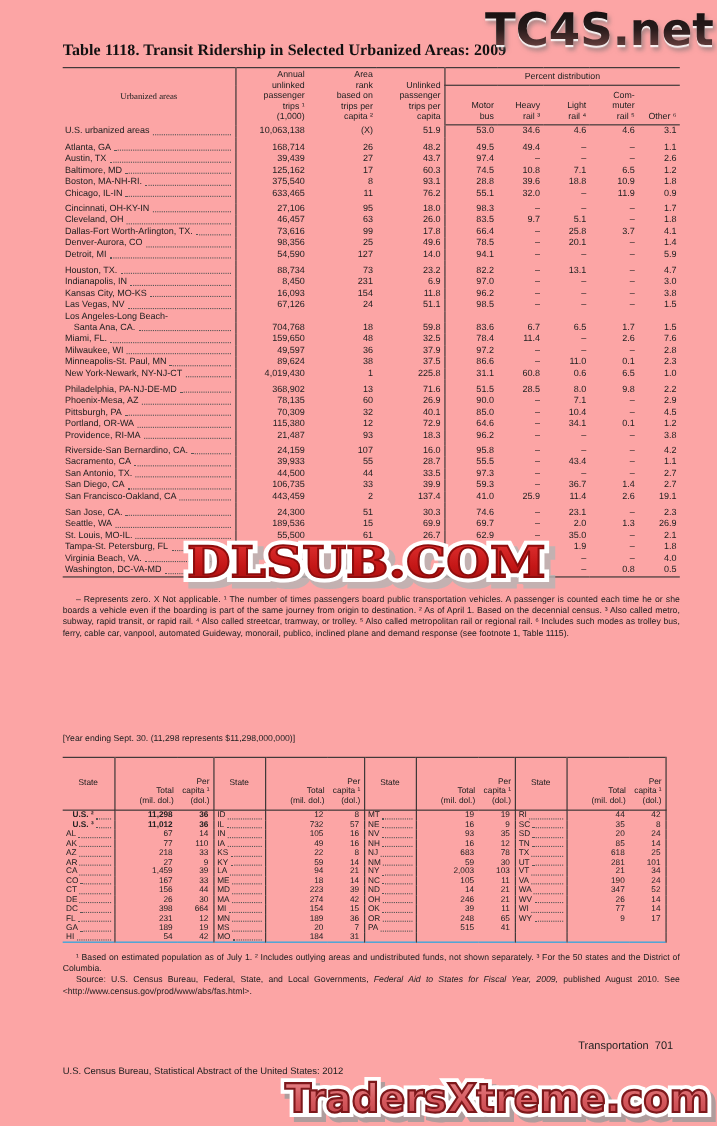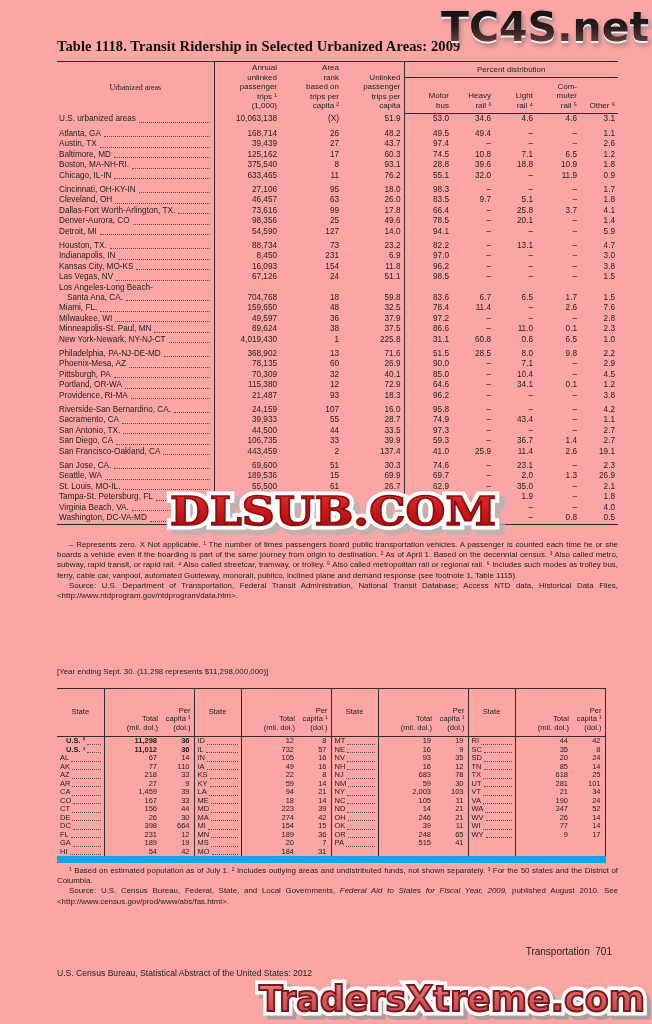--- a/index.html
+++ b/index.html
@@ -27,21 +27,21 @@
   .b1{border-right:1px solid #2e2e2e;}
   .b2{border-right:1px solid #2e2e2e;}
   .nm{white-space:nowrap;}
   .dots{flex:1 1 auto;border-bottom:1px dotted #555;margin:0 4px 2px 3px;height:1px;align-self:flex-end;}
   
   .fn{font-size:7.9px;line-height:10.2px;text-align:justify;color:#222;}
   .fn p{margin:0;text-indent:12px;}
   
   #t1119{left:57px;top:688px;width:549px;}
   #t1119 table{border-collapse:collapse;table-layout:fixed;width:548px;
-               border-top:1px solid #2e2e2e;border-bottom:7px solid #0ea5e9;}
+               border-top:1px solid #2e2e2e;border-bottom:1px solid #0ea5e9;}
   #t1119 th{font-weight:normal;font-size:7.6px;line-height:8.8px;vertical-align:bottom;
             text-align:right;padding:2px 3px 3px 0;white-space:pre-line;border-bottom:1px solid #2e2e2e;height:48px;box-sizing:border-box;}
   #t1119 th.hstate{text-align:center;vertical-align:middle;padding:0;}
   #t1119 td{font-size:7.5px;height:8.5px;line-height:8.5px;padding:0 4px 0 0;
             text-align:right;white-space:nowrap;overflow:hidden;}
   #t1119 td.s{text-align:left;padding:0 0 0 3px;}
   #t1119 td.s .cellflex{display:flex;align-items:flex-end;}
   #t1119 td .dots{margin:0 3px 1px 2px;}
   #t1119 .bold{font-weight:bold;}
   #t1119 td.s.boldn{padding-left:9px;}
@@ -611,21 +611,21 @@
           <tr>
             <td class="name b1">
               <div class="cellflex">
                 <span class="nm">Sacramento, CA</span>
                 <span class="dots"></span>
               </div>
             </td>
             <td>39,933</td>
             <td>55</td>
             <td class="b2">28.7</td>
-            <td>74.9</td>
+            <td>55.5</td>
             <td>–</td>
             <td>43.4</td>
             <td>–</td>
             <td>1.1</td>
           </tr>
           <tr>
             <td class="name b1">
               <div class="cellflex">
                 <span class="nm">San Antonio, TX.</span>
                 <span class="dots"></span>
@@ -687,21 +687,21 @@
             <td></td>
             <td></td>
           </tr>
           <tr>
             <td class="name b1">
               <div class="cellflex">
                 <span class="nm">San Jose, CA.</span>
                 <span class="dots"></span>
               </div>
             </td>
-            <td>69,600</td>
+            <td>24,300</td>
             <td>51</td>
             <td class="b2">30.3</td>
             <td>74.6</td>
             <td>–</td>
             <td>23.1</td>
             <td>–</td>
             <td>2.3</td>
           </tr>
           <tr>
             <td class="name b1">
@@ -782,21 +782,20 @@
             <td>–</td>
             <td>0.8</td>
             <td>0.5</td>
           </tr>
         </tbody>
     </table>
   </div>
 
   <div class="abs fn" style="left:57px;top:540px;width:561px;">
     <p>– Represents zero. X Not applicable. ¹ The number of times passengers board public transportation vehicles. A passenger is counted each time he or she boards a vehicle even if the boarding is part of the same journey from origin to destination. ² As of April 1. Based on the decennial census. ³ Also called metro, subway, rapid transit, or rapid rail. ⁴ Also called streetcar, tramway, or trolley. ⁵ Also called metropolitan rail or regional rail. ⁶ Includes such modes as trolley bus, ferry, cable car, vanpool, automated Guideway, monorail, publico, inclined plane and demand response (see footnote 1, Table 1115).</p>
-    <p>Source: U.S. Department of Transportation, Federal Transit Administration, National Transit Database; Access NTD data, Historical Data Files, &lt;http://www.ntdprogram.gov/ntdprogram/data.htm&gt;.</p>
   </div>
 
   <div class="abs" style="left:57px;top:667px;font-size:7.9px;">[Year ending Sept. 30. (11,298 represents $11,298,000,000)]</div>
 
   <div class="abs" id="t1119">
     <table>
       <colgroup>
         <col style="width:47px">
           <col style="width:57px">
           <col style="width:33px">

